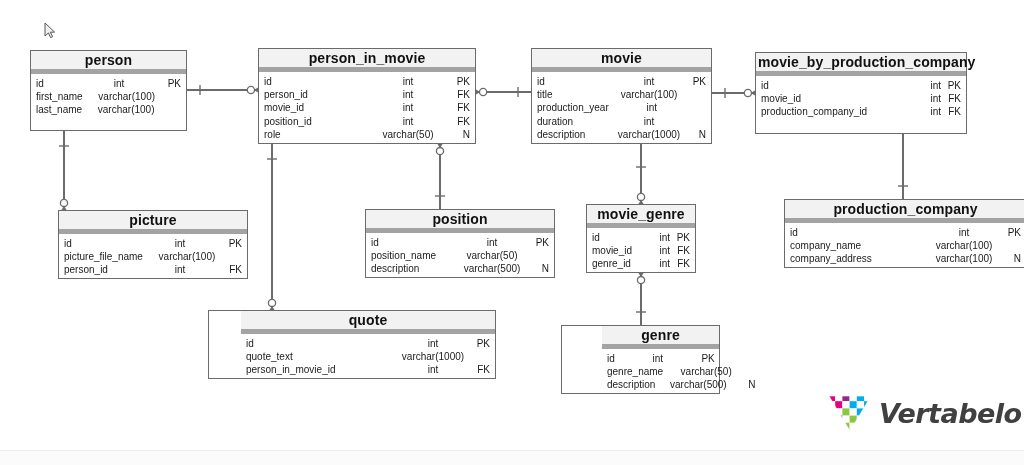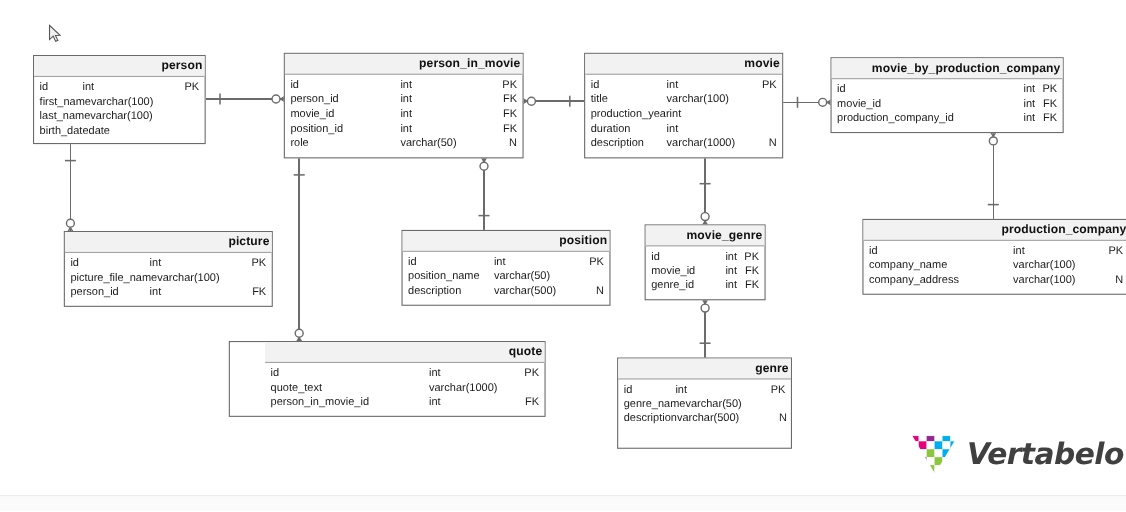--- a/index.html
+++ b/index.html
@@ -23,43 +23,43 @@
     pointer-events: none;
   }
   .entity {
     position: absolute;
     background: #ffffff;
     border: 1px solid #6b6b6b;
     box-sizing: border-box;
     z-index: 5;
   }
   .entity-title {
-    text-align: right;
+    text-align: center;
     font-weight: bold;
-    font-size: 11px;
+    font-size: 14px;
     color: #111111;
     background: #f2f2f2;
-    border-bottom: 1px solid #a3a3a3;
+    border-bottom: 5px solid #a3a3a3;
     padding: 3px 2px 3px 2px;
     line-height: 12px;
     letter-spacing: 0.1px;
   }
   .attr-list {
     padding: 3px 5px 5px 5px;
   }
   .attr {
     display: flex;
     font-size: 10px;
     color: #1a1a1a;
     line-height: 13.2px;
     white-space: nowrap;
   }
   .attr .aname { flex: 0 0 auto; }
   .attr .spacer { flex: 1 1 auto; }
-  .attr .atype { flex: 0 0 auto; text-align: left; }
+  .attr .atype { flex: 0 0 auto; text-align: center; }
   .attr .akey  { flex: 0 0 auto; text-align: right; }
 
   
   .cols-wide .atype { width: 88px; }
   .cols-wide .akey  { width: 18px; }
 
   .cols-mid .atype { width: 86px; }
   .cols-mid .akey  { width: 14px; }
 
   
@@ -195,26 +195,20 @@
             <span class="spacer"></span>
             <span class="atype">varchar(100)</span>
             <span class="akey"></span>
           </div>
           <div class="attr">
             <span class="aname">last_name</span>
             <span class="spacer"></span>
             <span class="atype">varchar(100)</span>
             <span class="akey"></span>
           </div>
-          <div class="attr">
-            <span class="aname">birth_date</span>
-            <span class="spacer"></span>
-            <span class="atype">date</span>
-            <span class="akey"></span>
-          </div>
         </div>
       </div>
       <div class="entity" style="left: 258px; top: 48px; width: 218px; height: 96px;">
         <div class="entity-title">person_in_movie</div>
         <div class="attr-list cols-wide">
           <div class="attr">
             <span class="aname">id</span>
             <span class="spacer"></span>
             <span class="atype">int</span>
             <span class="akey">PK</span>
@@ -273,21 +267,21 @@
             <span class="akey"></span>
           </div>
           <div class="attr">
             <span class="aname">description</span>
             <span class="spacer"></span>
             <span class="atype">varchar(1000)</span>
             <span class="akey">N</span>
           </div>
         </div>
       </div>
-      <div class="entity" style="left: 755px; top: 52px; width: 212px; height: 69px;">
+      <div class="entity" style="left: 755px; top: 52px; width: 212px; height: 82px;">
         <div class="entity-title">movie_by_production_company</div>
         <div class="attr-list cols-tight">
           <div class="attr">
             <span class="aname">id</span>
             <span class="spacer"></span>
             <span class="atype">int</span>
             <span class="akey">PK</span>
           </div>
           <div class="attr">
             <span class="aname">movie_id</span>
@@ -411,21 +405,21 @@
             <span class="akey"></span>
           </div>
           <div class="attr">
             <span class="aname">person_in_movie_id</span>
             <span class="spacer"></span>
             <span class="atype">int</span>
             <span class="akey">FK</span>
           </div>
         </div>
       </div>
-      <div class="entity" style="left: 561px; top: 325px; width: 159px; height: 83px;">
+      <div class="entity" style="left: 561px; top: 325px; width: 159px; height: 69px; padding-left: 40px;">
         <div class="entity-title">genre</div>
         <div class="attr-list cols-mid">
           <div class="attr">
             <span class="aname">id</span>
             <span class="spacer"></span>
             <span class="atype">int</span>
             <span class="akey">PK</span>
           </div>
           <div class="attr">
             <span class="aname">genre_name</span>

